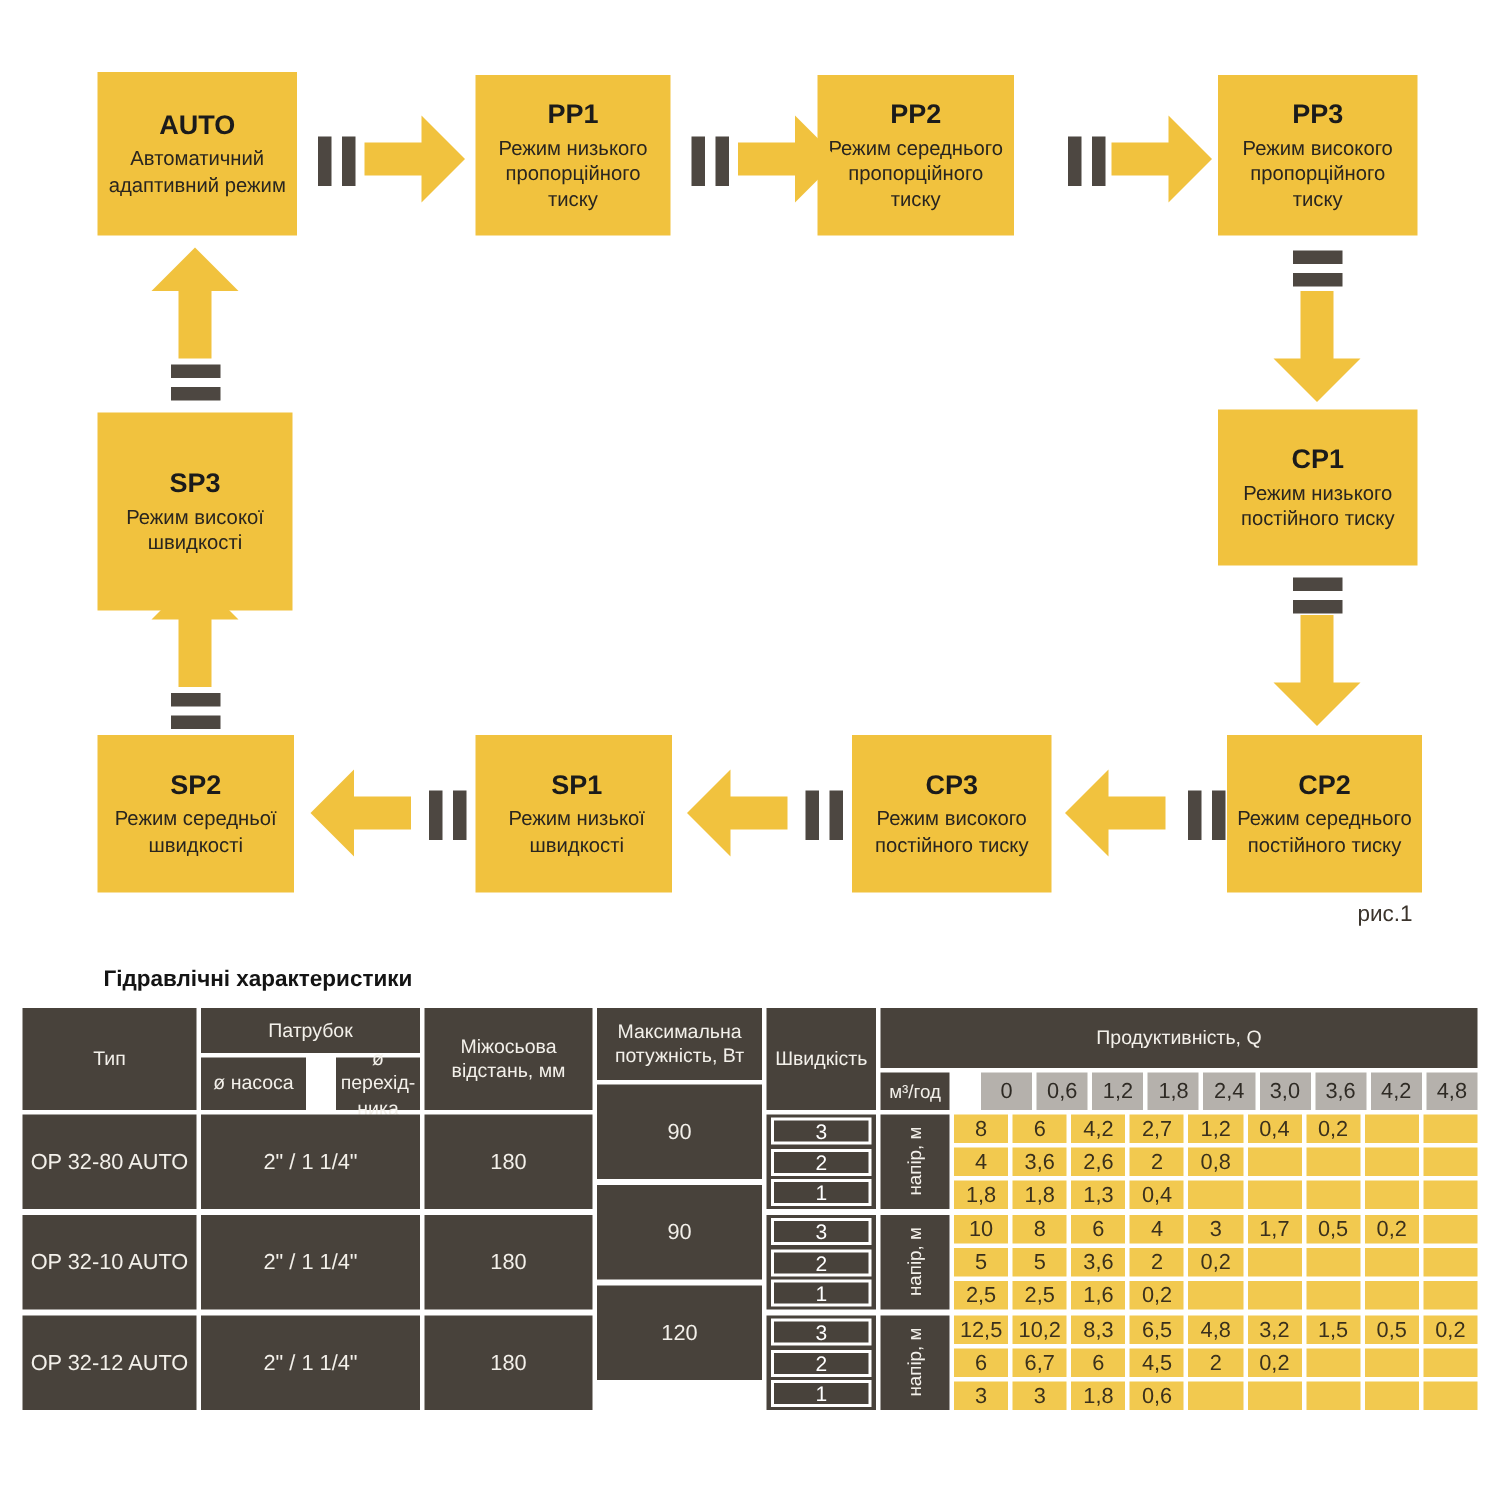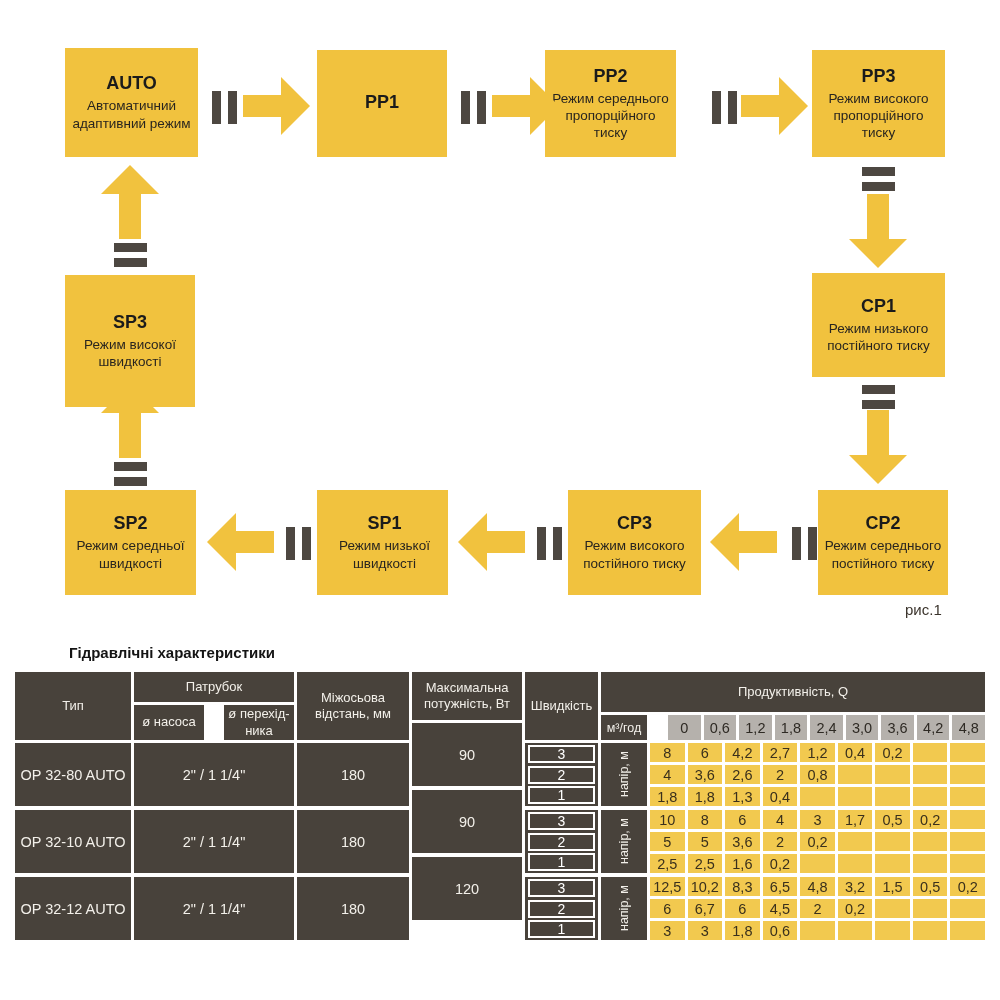--- a/index.html
+++ b/index.html
@@ -77,20 +77,21 @@
 <div class="canvas">
 
   <section>
 
     <div class="mbox" style="left:65px;top:48px;width:133px;height:109px;">
       <div class="mbox-code">AUTO</div>
       <div class="mbox-desc">Автоматичний адаптивний режим</div>
     </div>
     <div class="mbox" style="left:317px;top:50px;width:130px;height:107px;">
       <div class="mbox-code">PP1</div>
+      <div class="mbox-desc">Режим низького пропорційного тиску</div>
     </div>
     <div class="mbox" style="left:545px;top:50px;width:131px;height:107px;">
       <div class="mbox-code">PP2</div>
       <div class="mbox-desc">Режим середнього пропорційного тиску</div>
     </div>
     <div class="mbox" style="left:812px;top:50px;width:133px;height:107px;">
       <div class="mbox-code">PP3</div>
       <div class="mbox-desc">Режим високого пропорційного тиску</div>
     </div>
 
@@ -219,21 +220,21 @@
 
       <div class="tcol" style="width:116px;">
         <div class="hcell" style="height:68px;">Тип</div>
         <div class="cells">
             <div class="dcell">OP 32-80 AUTO</div>
             <div class="dcell">OP 32-10 AUTO</div>
             <div class="dcell">OP 32-12 AUTO</div>
           </div>
       </div>
 
-      <div class="tcol" style="width:160px;">
+      <div class="tcol" style="width:146px;">
         <div class="hcell" style="height:30px;">Патрубок</div>
         <div class="subsplit">
           <div class="hcell" style="width:70px;height:35px;">ø насоса</div>
           <div class="hcell" style="flex:1;height:35px;">ø перехід- ника</div>
         </div>
         <div class="cells">
             <div class="dcell">2" / 1 1/4"</div>
             <div class="dcell">2" / 1 1/4"</div>
             <div class="dcell">2" / 1 1/4"</div>
           </div>

